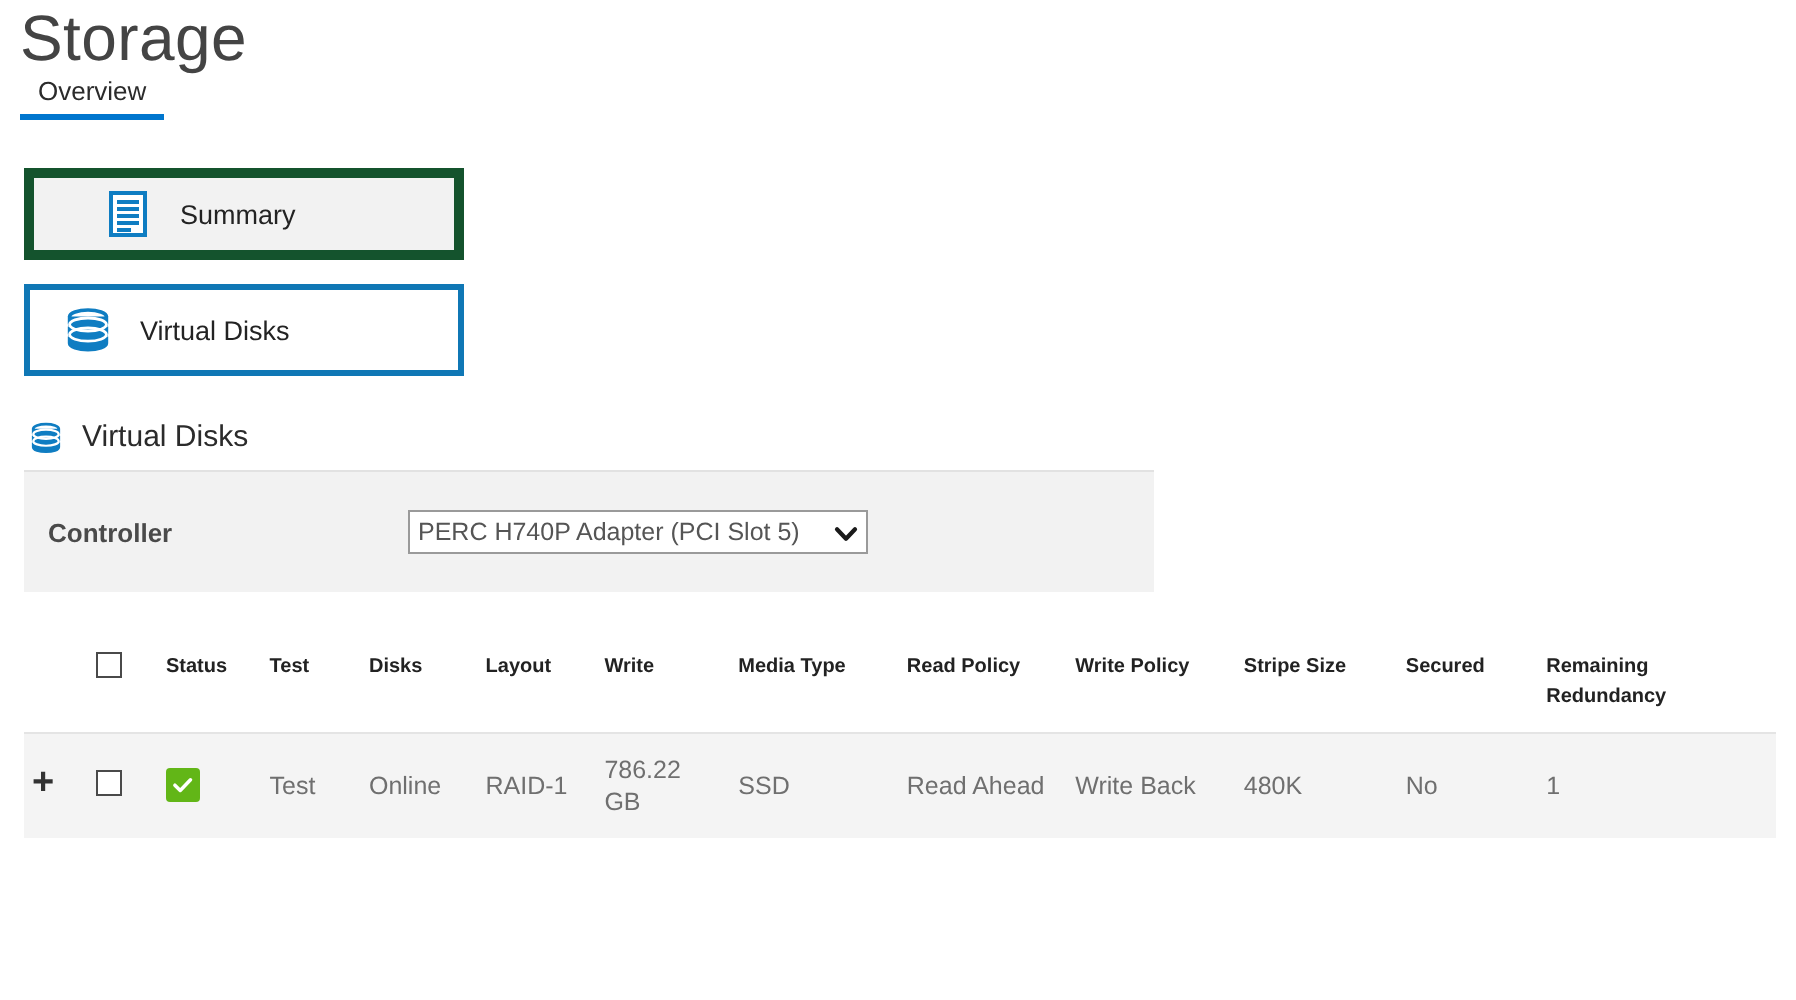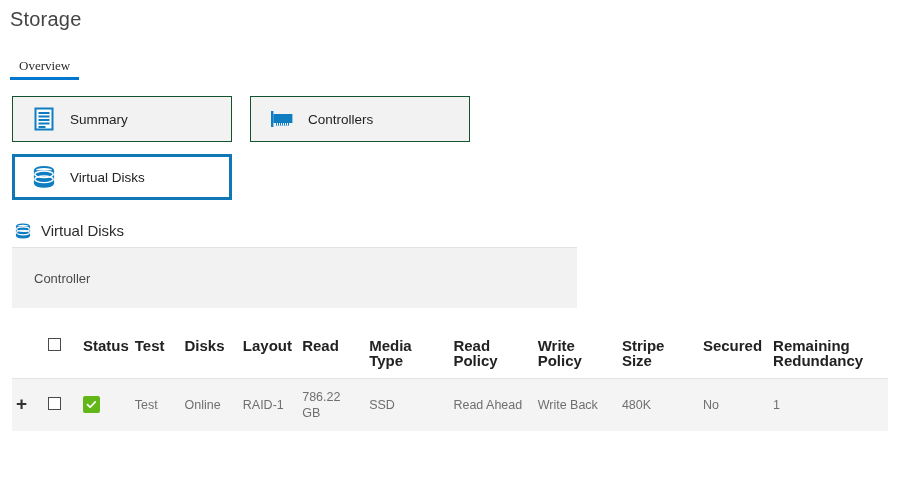--- a/index.html
+++ b/index.html
@@ -11,35 +11,34 @@
     height: 500px;
     background: #ffffff;
     font-family: "Liberation Sans", sans-serif;
     color: #3d3d3d;
     overflow: hidden;
     position: relative;
   }
 
   
   .page-title {
-    font-size: 20px;
+    font-size: 32px;
     font-weight: 400;
     color: #444444;
     letter-spacing: 0.2px;
     margin: 2px 0 0 10px;
     line-height: 34px;
   }
 
   
   .tabbar {
-    margin: 14px 0 0 10px;
-    display: flex;
-    align-items: flex-end;
+    margin: 2px 0 0 10px;
+    display: flex;
+    align-items: flex-start;
     height: 30px;
-    font-family: Liberation Serif, serif;
   }
   .tab {
     font-size: 13px;
     color: #2b2b2b;
     padding: 0 9px 6px 9px;
     position: relative;
     cursor: default;
     line-height: 16px;
   }
   .tab.active::after {
@@ -60,24 +59,24 @@
   .card-row {
     display: flex;
     gap: 18px;
     margin-bottom: 12px;
   }
   .card {
     width: 220px;
     height: 46px;
     box-sizing: border-box;
     background: #f2f2f2;
-    border: 1px solid #14532d;
-    display: flex;
-    align-items: center;
-    padding-left: 18px;
+    border: 5px solid #14532d;
+    display: flex;
+    align-items: center;
+    padding-left: 34px;
     cursor: default;
   }
   .card.selected {
     background: #ffffff;
     border: 3px solid #0f77b5;
     padding-left: 16px;
   }
   .card-label {
     font-size: 13.5px;
     color: #232323;
@@ -115,22 +114,23 @@
     width: 565px;
     height: 60px;
     background: #f2f2f2;
     border-top: 1px solid #e2e2e2;
     display: flex;
     align-items: center;
   }
   .filter-label {
     font-size: 13px;
     color: #4a4a4a;
-    margin-left: 22px;
+    margin-left: 12px;
     width: 180px;
+    font-weight: bold;
   }
   .select-wrap {
     position: relative;
     width: 230px;
     height: 22px;
     background: #ffffff;
     border: 1px solid #9a9a9a;
     box-sizing: border-box;
     display: flex;
     align-items: center;
@@ -155,21 +155,21 @@
   .table-wrap {
     margin: 24px 0 0 12px;
     width: 880px;
   }
   table.vd {
     border-collapse: collapse;
     width: 876px;
     table-layout: fixed;
   }
   table.vd th {
-    font-size: 15px;
+    font-size: 10px;
     font-weight: bold;
     color: #222222;
     text-align: left;
     vertical-align: top;
     padding: 6px 4px 10px 4px;
     line-height: 15px;
   }
   table.vd td {
     font-size: 12.5px;
     color: #6f6f6f;
@@ -245,36 +245,20 @@
           <rect x="7.5" y="6" width="11" height="2" fill="#0f7dc2"></rect>
           <rect x="7.5" y="9.5" width="11" height="2" fill="#0f7dc2"></rect>
           <rect x="7.5" y="13" width="11" height="2" fill="#0f7dc2"></rect>
           <rect x="7.5" y="16.5" width="11" height="2" fill="#0f7dc2"></rect>
           <rect x="7.5" y="20" width="7" height="2" fill="#0f7dc2"></rect>
         </svg>
       </span>
       <span class="card-label">Summary</span>
     </div>
 
-    <div class="card">
-      <span class="card-icon">
-        <svg viewBox="0 0 26 26" width="26" height="26">
-          <rect x="2" y="5" width="2.4" height="16" fill="#0f7dc2"></rect>
-          <rect x="4.4" y="8" width="19" height="9" fill="#0f7dc2"></rect>
-          <rect x="7" y="17" width="13" height="2.6" fill="#0f7dc2"></rect>
-          <rect x="8" y="17" width="1" height="2.6" fill="#ffffff"></rect>
-          <rect x="10" y="17" width="1" height="2.6" fill="#ffffff"></rect>
-          <rect x="12" y="17" width="1" height="2.6" fill="#ffffff"></rect>
-          <rect x="14" y="17" width="1" height="2.6" fill="#ffffff"></rect>
-          <rect x="16" y="17" width="1" height="2.6" fill="#ffffff"></rect>
-          <rect x="18" y="17" width="1" height="2.6" fill="#ffffff"></rect>
-        </svg>
-      </span>
-      <span class="card-label">Controllers</span>
-    </div>
 
 
   </div>
 
   <div class="card-row">
 
     <div class="card selected">
       <span class="card-icon">
         <svg viewBox="0 0 26 26" width="26" height="26">
           <ellipse cx="13" cy="6.3" rx="9.2" ry="3.3" fill="#ffffff" stroke="#0f7dc2" stroke-width="1.8"></ellipse>
@@ -301,20 +285,28 @@
       <path d="M3.8 16.3 v3.3 a9.2 3.3 0 0 0 18.4 0 v-3.3" fill="#0f7dc2" stroke="#0f7dc2" stroke-width="2" stroke-linejoin="round"></path>
       <ellipse cx="13" cy="10.3" rx="9.2" ry="3.3" fill="none" stroke="#ffffff" stroke-width="1.6"></ellipse>
       <ellipse cx="13" cy="15.3" rx="9.2" ry="3.3" fill="none" stroke="#ffffff" stroke-width="1.6"></ellipse>
     </svg>
   </span>
   <span class="section-title">Virtual Disks</span>
 </div>
 
 <div class="filter-panel">
   <span class="filter-label">Controller</span>
+  <div class="select-wrap">
+    <span class="select-value">PERC H740P Adapter (PCI Slot 5)</span>
+    <span class="chev">
+      <svg viewBox="0 0 12 12" width="12" height="12">
+        <path d="M1.5 3.6 L6 8.4 L10.5 3.6" fill="none" stroke="#1a1a1a" stroke-width="2.1" stroke-linecap="round" stroke-linejoin="round"></path>
+      </svg>
+    </span>
+  </div>
 </div>
 
 <div class="table-wrap">
   <table class="vd">
     <colgroup>
       <col class="col-exp">
         <col class="col-chk">
         <col class="col-status">
         <col class="col-name">
       <col class="col-state">
@@ -330,21 +322,21 @@
     <thead>
       <tr>
         <th></th>
         <th>
           <span class="checkbox"></span>
         </th>
         <th>Status</th>
         <th>Test</th>
         <th>Disks</th>
         <th>Layout</th>
-        <th>Read</th>
+        <th>Write</th>
         <th>Media Type</th>
         <th>Read Policy</th>
         <th>Write Policy</th>
         <th>Stripe Size</th>
         <th>Secured</th>
         <th>Remaining Redundancy</th>
       </tr>
     </thead>
     <tbody>
       <tr class="data-row">

